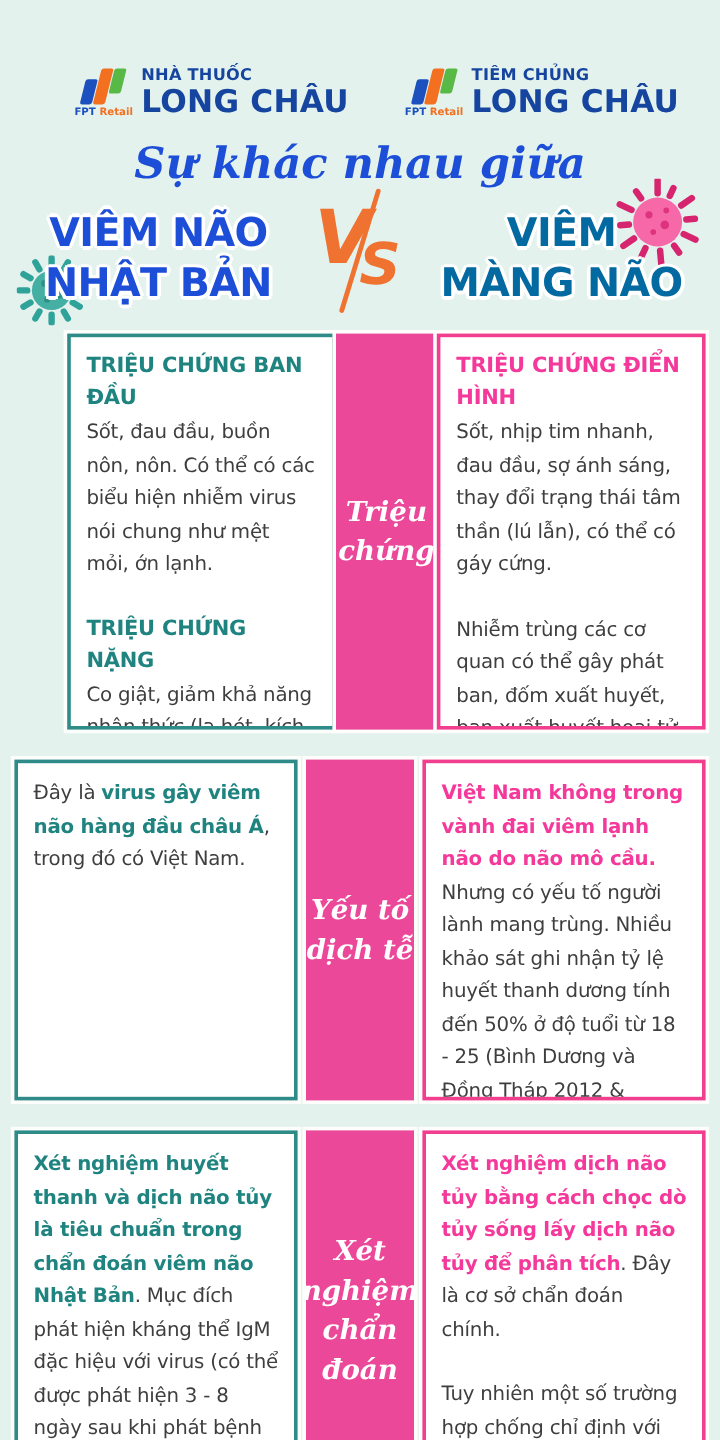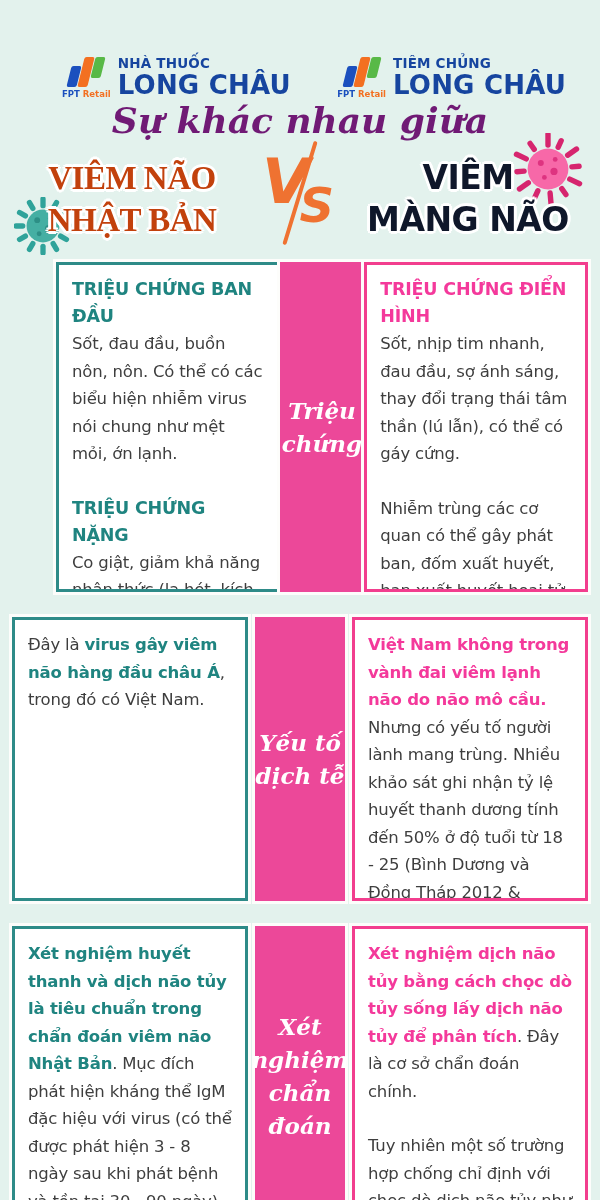--- a/index.html
+++ b/index.html
@@ -20,28 +20,28 @@
   .b-orange{height:30px;background:#F37021;}
   .b-green{height:21px;background:#58B947;align-self:flex-start;}
   .fpt-label{font-size:8.5px;font-weight:700;margin-top:2px;white-space:nowrap;}
   .fpt-label .fpt{color:#1B50BE;}
   .fpt-label .retail{color:#F37021;}
   .logo-text{display:flex;flex-direction:column;line-height:1.1;color:#16459F;}
   .logo-text .l1{font-size:13.5px;font-weight:700;letter-spacing:.2px;}
   .logo-text .l2{font-size:26px;font-weight:800;letter-spacing:.2px;}
   
   .script{font-family:"DejaVu Serif","Liberation Serif",serif;font-style:italic;font-weight:700;}
-  .main-title{margin-top:0;text-align:center;font-size:36px;color:#701a75;}
+  .main-title{margin-top:16px;text-align:center;font-size:36px;color:#1d4ed8;}
   
   .titles{position:relative;margin-top:10px;display:flex;justify-content:center;align-items:center;height:96px;}
   .d-title{width:248px;text-align:center;font-size:33px;font-weight:800;line-height:42px;letter-spacing:-.5px;z-index:2;
     text-shadow:-2px -2px 0 #fff,2px -2px 0 #fff,-2px 2px 0 #fff,2px 2px 0 #fff,0 3px 0 #fff,3px 0 0 #fff,-3px 0 0 #fff,0 -3px 0 #fff;}
   .d-title span{display:block;white-space:nowrap;}
-  .d-teal{color:#c2410c;font-family:Liberation Serif, serif;}
-  .d-pink{color:#0f172a;}
+  .d-teal{color:#1d4ed8;}
+  .d-pink{color:#0369a1;}
   .vs{position:relative;width:88px;height:96px;z-index:2;}
   .vs-v,.vs-s{position:absolute;font-style:italic;font-weight:900;color:#EF7231;font-family:"DejaVu Sans",sans-serif;}
   .vs-v{left:6px;top:-6px;font-size:62px;}
   .vs-s{right:10px;top:26px;font-size:48px;}
   .vs-slash{position:absolute;left:42px;top:-12px;width:4px;height:108px;background:#EF7231;transform:rotate(17deg);border-radius:2px;}
   .virus{position:absolute;z-index:1;}
   .virus-teal{left:14px;top:46px;}
   .virus-pink{right:16px;top:-18px;}
   
   .rows{margin:15px 12px 0;}

